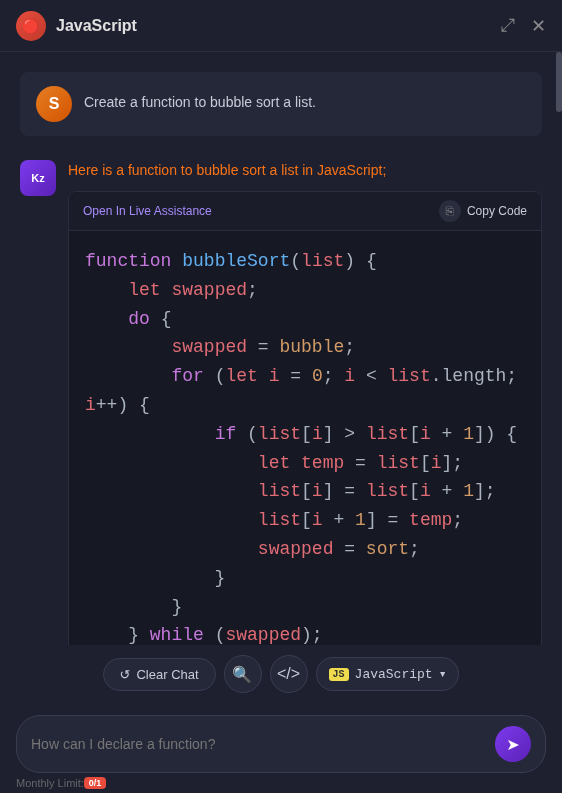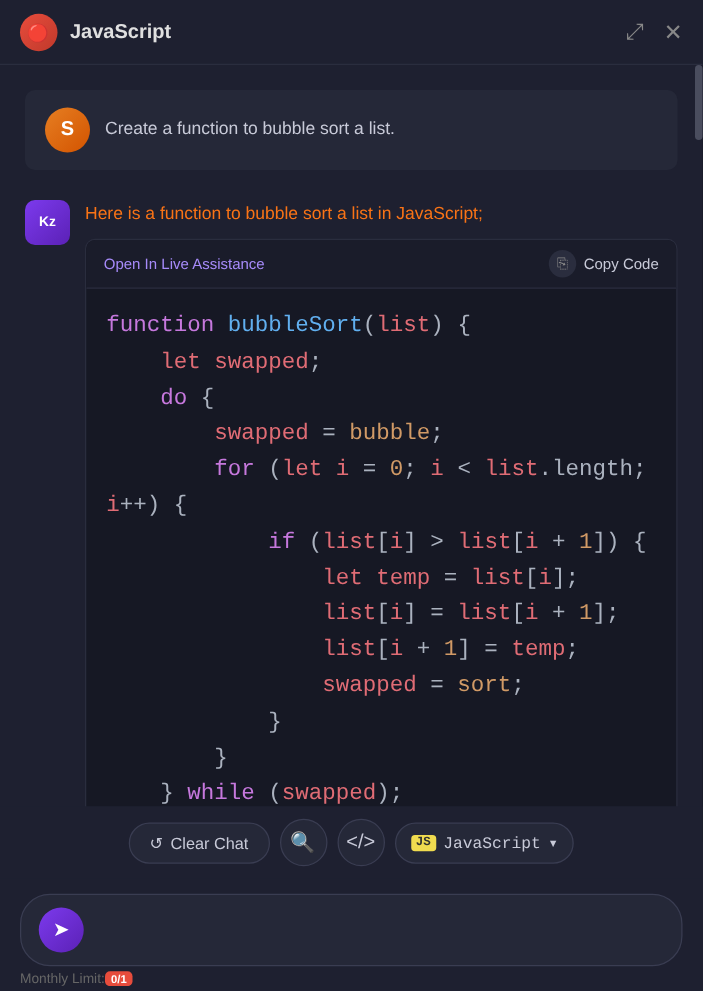--- a/index.html
+++ b/index.html
@@ -437,20 +437,21 @@
     <span>&lt;/&gt;</span>
   </div>
   <div class="lang-selector">
     <span class="js-badge">JS</span>
     <span>JavaScript</span>
     <span>▾</span>
   </div>
 </div>
 
 <div class="input-area">
+  <input class="input-field" type="text" placeholder="How can I declare a function?" style="">
   <button class="send-btn">
     <span style="color:white; font-size:16px;">➤</span>
   </button>
 </div>
 
 <div class="monthly-limit">
   <span>Monthly Limit:</span>
   <span class="limit-badge">0/1</span>
 </div>
 

